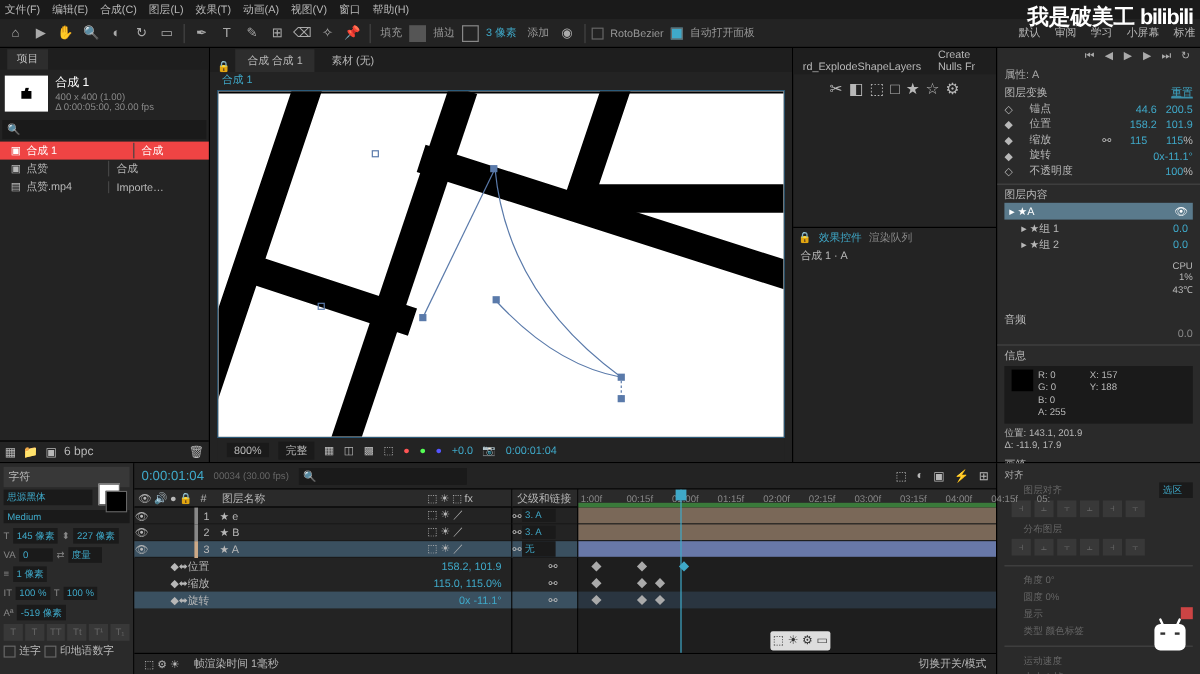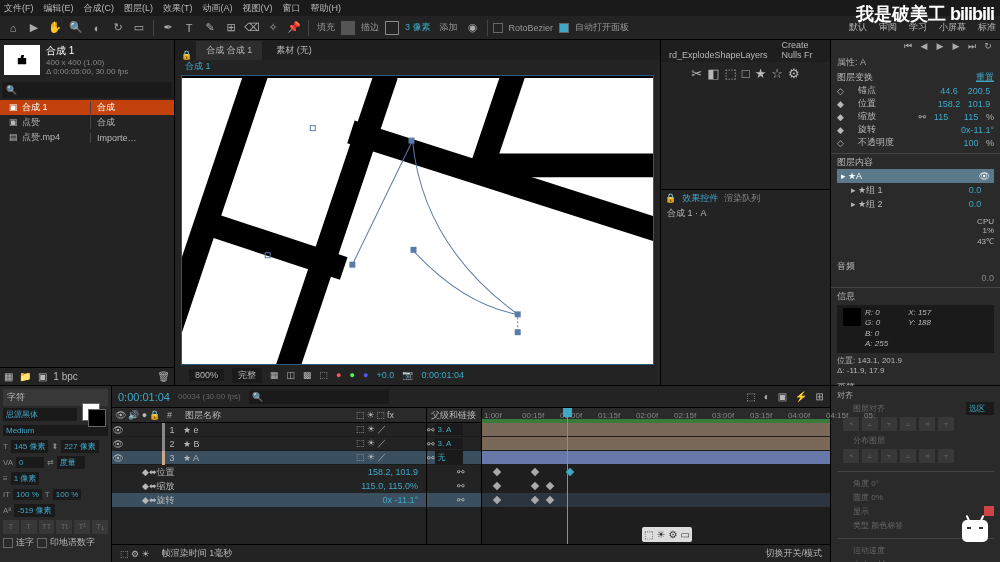--- a/index.html
+++ b/index.html
@@ -21,21 +21,21 @@
 .panel-tabs { height: 18px; display: flex; align-items: center; background: #1e1e1e; font-size: 9px; padding: 0 6px; }
 .panel-tab { padding: 2px 8px; background: #2d2d2d; }
 .proj-item { display: flex; align-items: center; padding: 4px; gap: 6px; }
 .proj-thumb { width: 36px; height: 30px; background: #fff; display: flex; align-items: center; justify-content: center; }
 .proj-thumb-inner { width: 14px; height: 14px; background: #000; clip-path: polygon(20% 35%, 40% 35%, 45% 15%, 65% 15%, 60% 35%, 80% 35%, 80% 80%, 20% 80%); }
 .proj-search { height: 16px; background: #1a1a1a; margin: 2px; display: flex; align-items: center; padding: 0 4px; font-size: 9px; color: #666; }
 .proj-header { display: flex; height: 15px; background: #2a2a2a; font-size: 9px; align-items: center; }
 .proj-col1 { width: 90px; padding-left: 6px; }
 .proj-col2 { flex: 1; padding-left: 6px; border-left: 1px solid #444; }
 .proj-row { display: flex; height: 15px; font-size: 9px; align-items: center; }
-.proj-row.sel { background: #c2410c; color: #fff; }
+.proj-row.sel { background: #ef4444; color: #fff; gap: 21px; }
 .proj-icon { width: 10px; height: 10px; margin: 0 3px; display: inline-block; }
 
 .viewer-panel { flex: 1; background: #232323; display: flex; flex-direction: column; }
 .viewer-tabs { height: 20px; display: flex; align-items: flex-end; background: #1e1e1e; font-size: 9px; padding: 0 6px; gap: 4px; }
 .viewer-tab { padding: 3px 10px; background: #2d2d2d; }
 .viewer-sub { height: 15px; font-size: 9px; padding: 0 10px; color: #3fa9c9; }
 .viewer-canvas { flex: 1; background: #333; margin: 0 6px 0 6px; position: relative; border: 1px solid #2a5a7a; }
 .canvas-img { position: absolute; inset: 0; background: #fff; overflow: hidden; }
 .viewer-controls { height: 20px; display: flex; align-items: center; padding: 0 8px; gap: 8px; font-size: 9px; background: #232323; margin: 0 6px; }
 .vc-drop { background: #1a1a1a; padding: 1px 6px; }
@@ -48,26 +48,26 @@
 
 .right-panel { width: 170px; background: #2a2a2a; border-left: 1px solid #000; display: flex; flex-direction: column; font-size: 9px; }
 .watermark { position: absolute; top: 2px; right: 6px; color: #fff; font-size: 18px; font-weight: bold; z-index: 100; display: flex; align-items: center; gap: 4px; }
 .play-ctrl { height: 20px; display: flex; justify-content: flex-end; align-items: center; gap: 4px; padding: 0 6px; }
 .play-btn { width: 12px; height: 12px; color: #aaa; font-size: 9px; display: flex; align-items: center; justify-content: center; }
 .prop-section { padding: 2px 6px; }
 .prop-title { color: #aaa; margin: 2px 0; }
 .prop-link { color: #3fa9c9; text-decoration: underline; float: right; }
 .prop-row { display: flex; height: 13px; align-items: center; }
 .prop-label { flex: 1; padding-left: 14px; }
-.prop-val { color: #3fa9c9; min-width: 30px; text-align: center; }
+.prop-val { color: #3fa9c9; min-width: 30px; text-align: right; }
 .content-list { border-top: 1px solid #444; margin-top: 2px; }
 .content-row { display: flex; height: 14px; align-items: center; padding: 0 4px; }
 .content-row.sel { background: #5a7a8c; color: #fff; }
 .audio-sec { margin-top: 10px; padding: 0 6px; }
-.info-box { background: #1a1a1a; padding: 3px 6px; margin: 2px 0; font-size: 8px; line-height: 1.3; font-style: italic; }
+.info-box { background: #1a1a1a; padding: 3px 6px; margin: 2px 0; font-size: 8px; line-height: 1.3; }
 .color-swatch { width: 18px; height: 18px; background: #000; float: left; margin-right: 4px; }
 .grid-panel { padding: 4px 6px; }
 .grid-dots { display: grid; grid-template-columns: repeat(7, 1fr); gap: 3px; padding: 4px; }
 .grid-dot { width: 4px; height: 4px; background: #555; border-radius: 50%; }
 .grid-dot.big { width: 7px; height: 7px; background: #888; }
 .align-row { display: flex; gap: 3px; padding: 2px 6px; }
 .align-btn { width: 16px; height: 14px; background: #383838; display: flex; align-items: center; justify-content: center; color: #666; font-size: 8px; }
 
 .bottom-area { display: flex; height: 177px; border-top: 1px solid #000; }
 
@@ -170,20 +170,23 @@
     <span>默认</span>
     <span>审阅</span>
     <span>学习</span>
     <span>小屏幕</span>
     <span>标准</span>
   </div>
 </div>
 
 <div class="main-area">
   <div class="left-panel">
+    <div class="panel-tabs">
+        <div class="panel-tab">项目</div>
+      </div>
     <div class="proj-item">
       <div class="proj-thumb">
           <div class="proj-thumb-inner"></div>
         </div>
       <div>
         <div style="color:#fff">合成 1</div>
         <div style="font-size:8px;color:#888">400 x 400 (1.00)</div>
         <div style="font-size:8px;color:#888">Δ 0:00:05:00, 30.00 fps</div>
       </div>
     </div>
@@ -198,21 +201,21 @@
     </div>
     <div class="proj-row">
       <span class="proj-col1"><span class="proj-icon">▤</span><span>点赞.mp4</span></span>
       <span class="proj-col2">Importe…</span>
     </div>
     <div style="flex:1"></div>
     <div style="height:18px;display:flex;align-items:center;padding:0 4px;gap:6px;border-top:1px solid #000">
       <span>▦</span>
       <span>📁</span>
       <span>▣</span>
-      <span>1 bpc</span>
+      <span>6 bpc</span>
       <span style="flex:1"></span>
       <span>🗑</span>
     </div>
   </div>
 
   <div class="viewer-panel">
     <div class="viewer-tabs">
       <span>🔒</span>
       <div class="viewer-tab">合成 合成 1</div>
       <div style="padding:3px 10px">素材 (无)</div>

